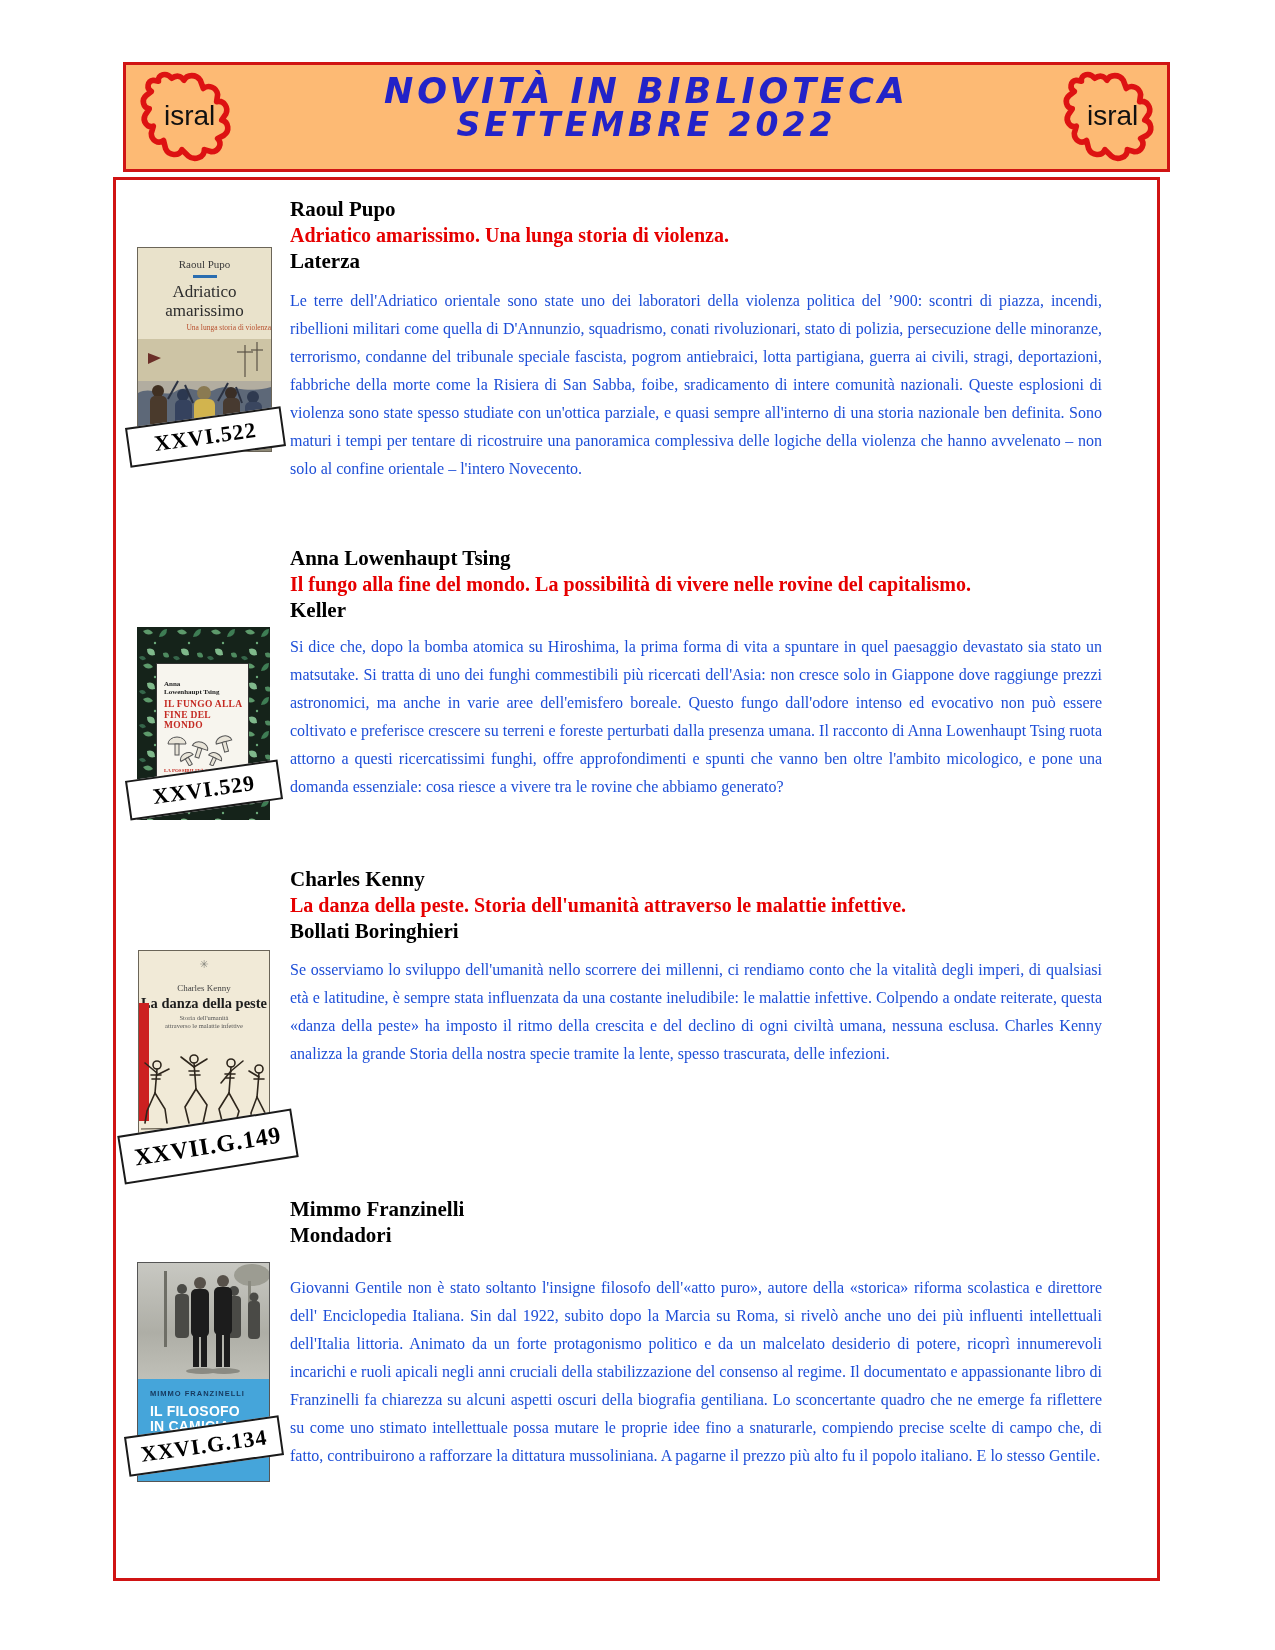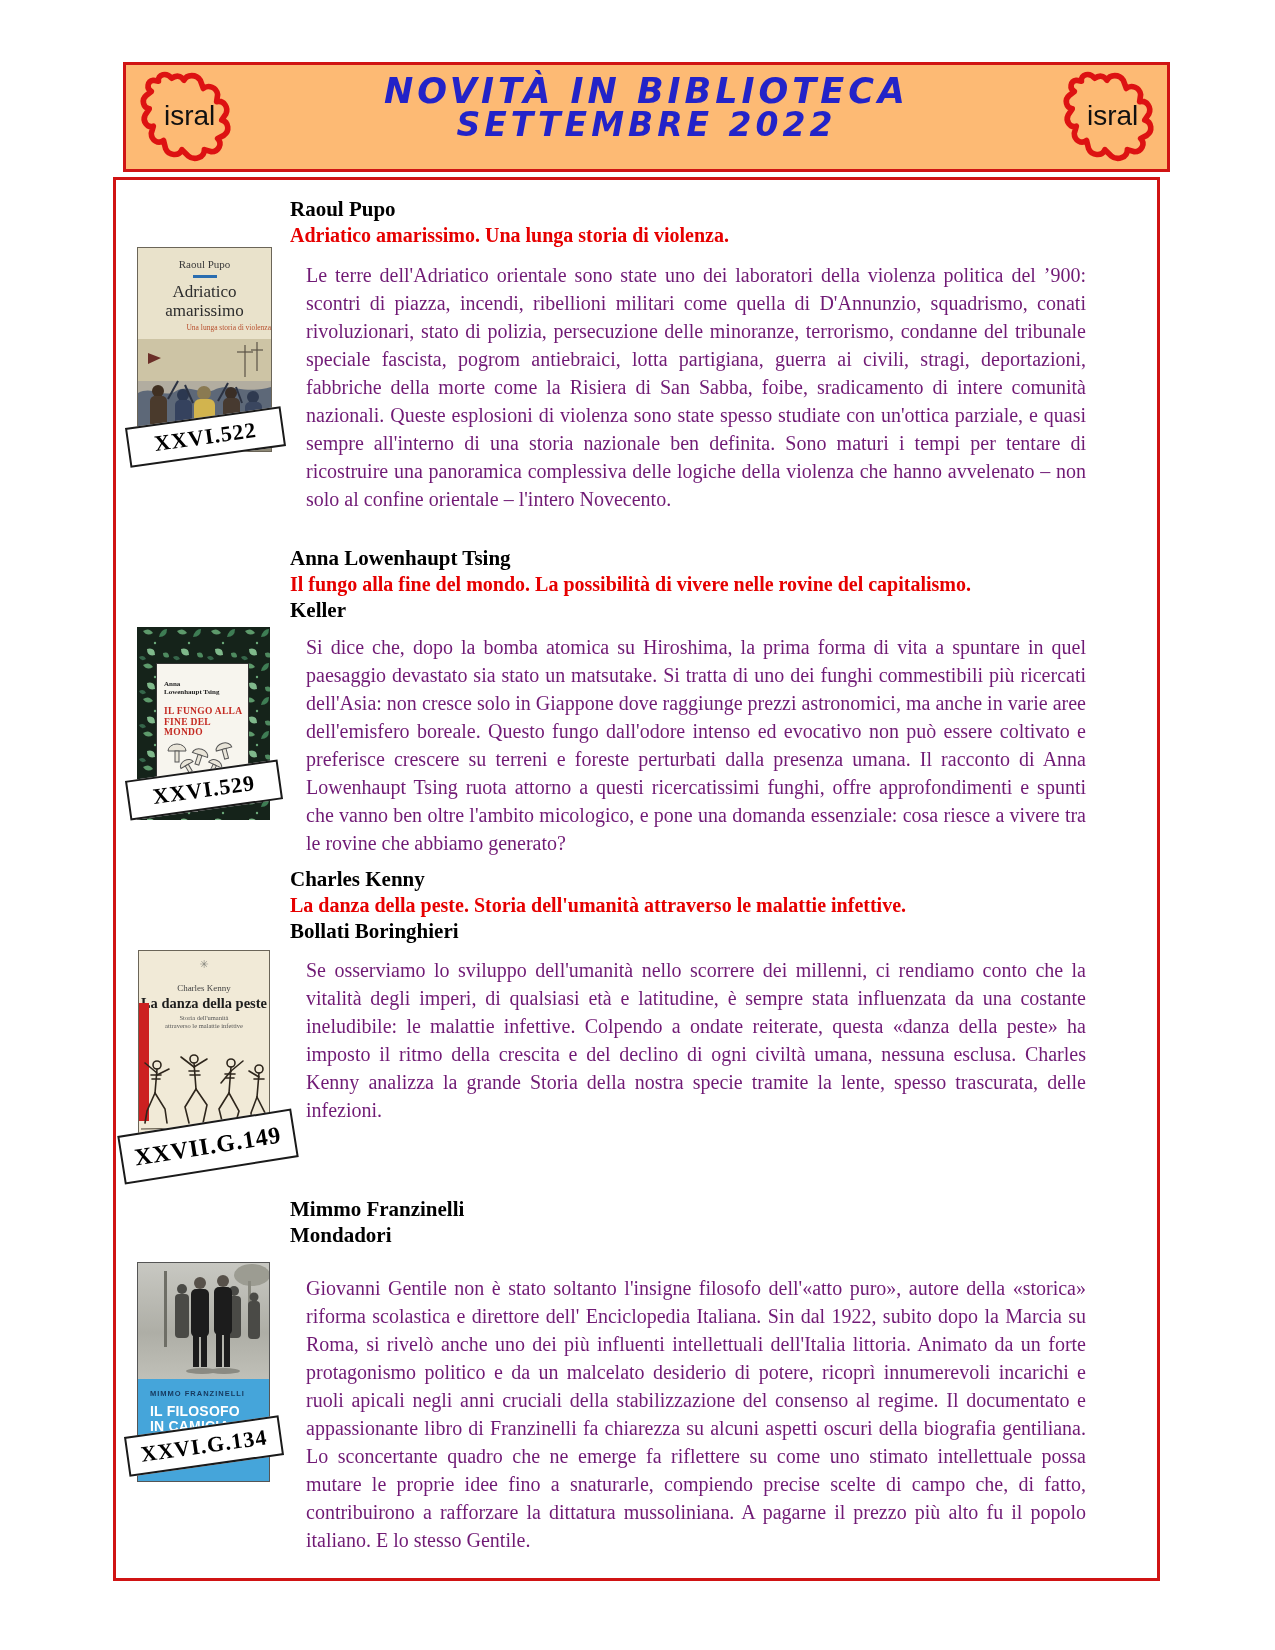--- a/index.html
+++ b/index.html
@@ -23,21 +23,21 @@
 
   
   .main-box{position:absolute;left:113px;top:177px;width:1041px;height:1398px;
             border:3px solid #d01414;background:#fff;}
 
   
   .entry-text{position:absolute;left:290px;width:812px;}
   .e1{top:196px;} .e2{top:545px;} .e3{top:866px;} .e4{top:1196px;}
   .author,.publisher{font-weight:bold;font-size:21px;line-height:26px;color:#000;}
   .book-title{font-weight:bold;font-size:20px;line-height:26px;color:#e60000;white-space:nowrap;}
-  .desc{margin:16px;text-align:justify;font-size:20px;line-height:28px;color:#701a75;}
+  .desc{margin:0;text-align:justify;font-size:16px;line-height:28px;color:#1d4ed8;}
   .e1 .desc{margin-top:13px;} .e2 .desc{margin-top:10px;}
   .e3 .desc{margin-top:12px;} .e4 .desc{margin-top:26px;}
 
   
   .cover{position:absolute;overflow:hidden;}
 
   
   .cover1{left:137px;top:247px;width:133px;height:203px;background:#e9e2cb;border:1px solid #6b6558;}
   .c1-author{margin-top:10px;text-align:center;font-size:11px;color:#3a3a3a;}
   .c1-bar{width:24px;height:3px;background:#2a6db0;margin:5px auto 4px auto;}
@@ -45,21 +45,21 @@
   .c1-sub{text-align:right;font-size:7.5px;color:#b8502f;margin-top:3px;}
   .c1-art{position:absolute;left:0;bottom:0;}
 
   
   .cover2{left:137px;top:627px;width:133px;height:193px;}
   .c2-bg{position:absolute;left:0;top:0;}
   .c2-panel{position:absolute;left:19px;top:36px;width:93px;height:126px;background:#f7f5ee;
             border:1px solid #333;box-sizing:border-box;padding-top:16px;}
   .c2-author{text-align:left;padding-left:7px;font-size:7px;line-height:8px;color:#222;font-weight:bold;}
   .c2-title{text-align:left;padding-left:7px;font-size:9.5px;line-height:10.5px;color:#c42a22;
-            font-weight:bold;margin-top:10px;letter-spacing:0.3px;}
+            font-weight:bold;margin-top:3px;letter-spacing:0.3px;}
   .c2-mush{display:block;margin:3px auto 0 auto;}
   .c2-sub{text-align:left;padding-left:7px;font-size:5px;line-height:6px;color:#c42a22;font-weight:bold;margin-top:2px;}
   .c2-rule{height:2px;background:#c42a22;margin:3px 6px 0 6px;}
   .c2-micro{margin:3px 0 0 7px;}
   .c2-micro div{height:2.5px;background:#777;margin-bottom:2px;}
   .m1{width:40px;} .m2{width:46px;} .m3{width:34px;}
   .c2-k{position:absolute;right:7px;bottom:4px;font-size:11px;font-weight:bold;color:#333;}
 
   
   .cover3{left:138px;top:950px;width:130px;height:182px;background:#f1ead7;border:1px solid #6b6558;}
@@ -109,20 +109,21 @@
       </svg>
       <span class="logo-text">isral</span>
     </div>
   </div>
 
   <div class="main-box"></div>
 
   <section class="entry-text e1">
     <div class="author">Raoul Pupo</div>
     <div class="book-title">Adriatico amarissimo. Una lunga storia di violenza.</div>
+    <div class="publisher">Laterza</div>
     <p class="desc">Le terre dell'Adriatico orientale sono state uno dei laboratori della violenza politica del ’900: scontri di piazza, incendi, ribellioni militari come quella di D'Annunzio, squadrismo, conati rivoluzionari, stato di polizia, persecuzione delle minoranze, terrorismo, condanne del tribunale speciale fascista, pogrom antiebraici, lotta partigiana, guerra ai civili, stragi, deportazioni, fabbriche della morte come la Risiera di San Sabba, foibe, sradicamento di intere comunità nazionali. Queste esplosioni di violenza sono state spesso studiate con un'ottica parziale, e quasi sempre all'interno di una storia nazionale ben definita. Sono maturi i tempi per tentare di ricostruire una panoramica complessiva delle logiche della violenza che hanno avvelenato – non solo al confine orientale – l'intero Novecento.</p>
   </section>
 
   <section class="entry-text e2">
     <div class="author">Anna Lowenhaupt Tsing</div>
     <div class="book-title">Il fungo alla fine del mondo. La possibilità di vivere nelle rovine del capitalismo.</div>
     <div class="publisher">Keller</div>
     <p class="desc">Si dice che, dopo la bomba atomica su Hiroshima, la prima forma di vita a spuntare in quel paesaggio devastato sia stato un matsutake. Si tratta di uno dei funghi commestibili più ricercati dell'Asia: non cresce solo in Giappone dove raggiunge prezzi astronomici, ma anche in varie aree dell'emisfero boreale. Questo fungo dall'odore intenso ed evocativo non può essere coltivato e preferisce crescere su terreni e foreste perturbati dalla presenza umana. Il racconto di Anna Lowenhaupt Tsing ruota attorno a questi ricercatissimi funghi, offre approfondimenti e spunti che vanno ben oltre l'ambito micologico, e pone una domanda essenziale: cosa riesce a vivere tra le rovine che abbiamo generato?</p>
   </section>
 

